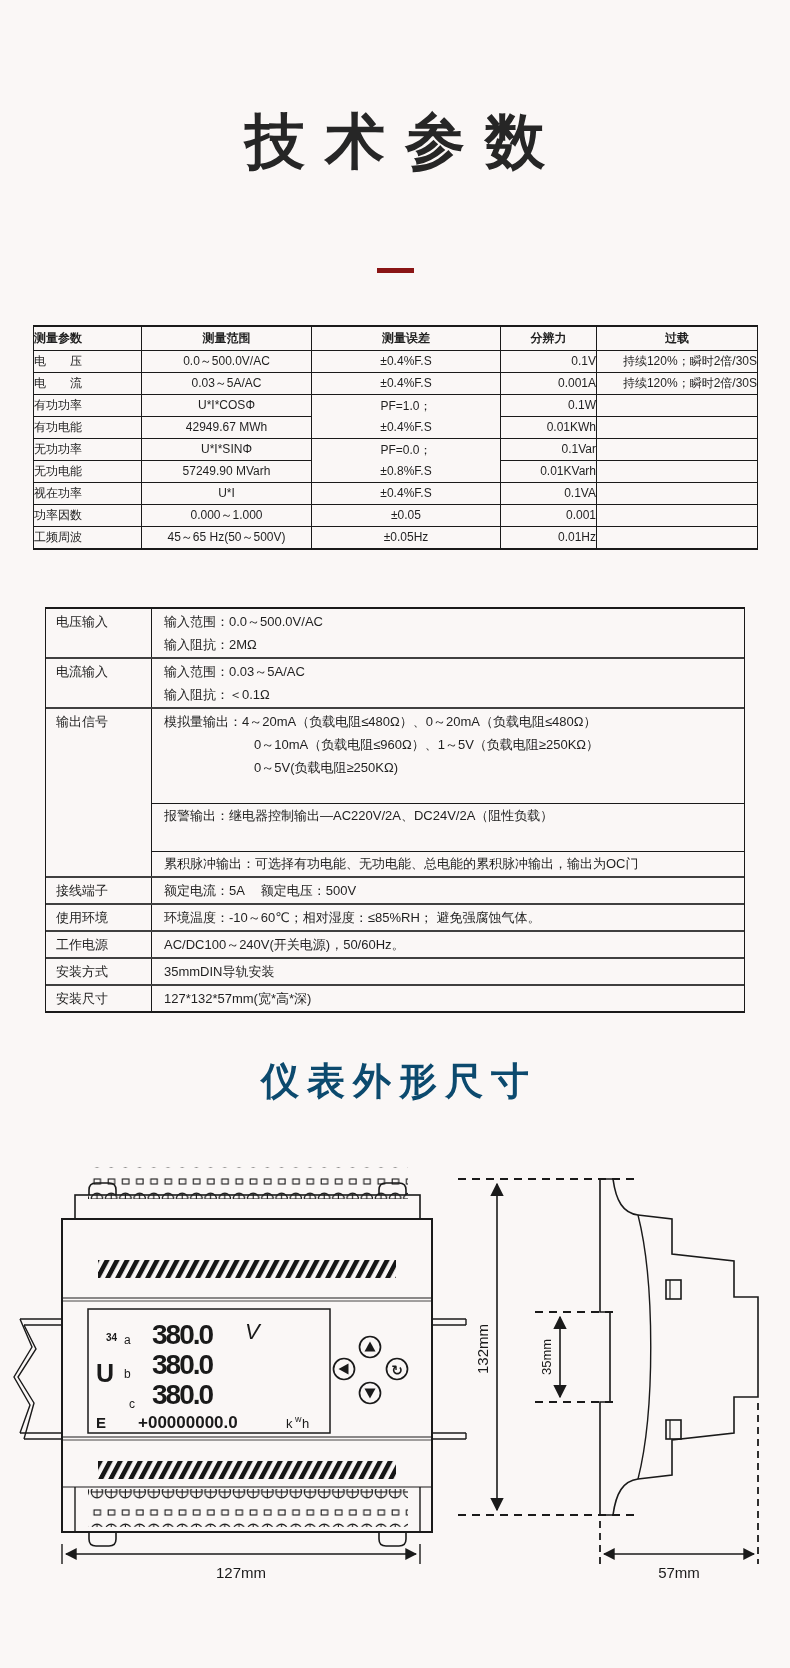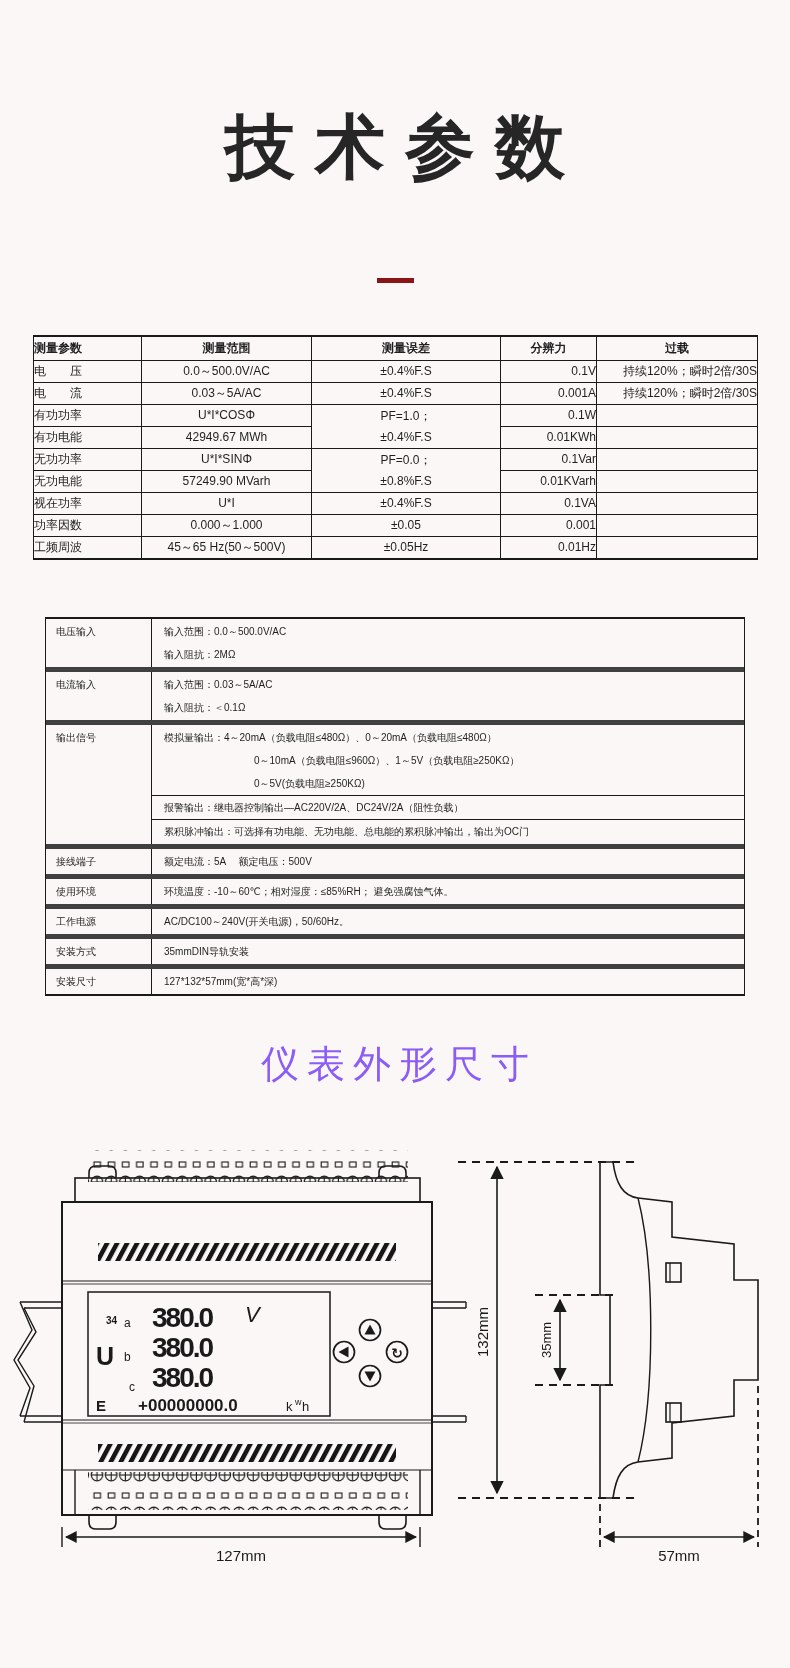--- a/index.html
+++ b/index.html
@@ -4,21 +4,21 @@
 <style>
   html,body{margin:0;padding:0;}
   body{
     width:790px;height:1668px;overflow:hidden;
     background:#faf7f6;color:#1f1f1f;
     font-family:"Liberation Sans","DejaVu Sans",sans-serif;
     display:flex;flex-direction:column;
   }
   .page-title{
     align-self:center;margin-top:112px;
-    font-size:70px;font-weight:bold;letter-spacing:20px;text-indent:20px;
+    font-size:60px;font-weight:bold;letter-spacing:20px;text-indent:20px;
     color:#262626;line-height:1;
   }
   .red-divider{
     align-self:center;margin-top:96px;
     width:37px;height:5px;background:#8a1515;
   }
   
   table.mtable{
     margin:52px 0 0 33px;width:724px;
     border-collapse:collapse;table-layout:fixed;
@@ -32,35 +32,35 @@
   table.mtable th{height:23px;line-height:23px;font-weight:bold;}
   .al{text-align:left;padding-left:12px;}
   .al2{text-align:center;padding-left:9px;}
   .al3{text-align:right;padding-left:8px;}
   .ac{text-align:center;margin-top:20px;}
   .mergedline{height:21px;line-height:21px;}
   
   .iotable{
     margin:57px 0 0 45px;width:698px;
     border:1px solid #1a1a1a;border-top:2.5px solid #1a1a1a;border-bottom:2.5px solid #1a1a1a;
-    font-size:10px;
+    font-size:13px;
   }
   .io-row{display:flex;}
-  .io-row + .io-row{border-top:5px solid #404040;}
+  .io-row + .io-row{border-top:2px solid #404040;}
   .io-label{width:95px;flex:0 0 95px;border-right:1px solid #1a1a1a;padding:1px 0 1px 10px;line-height:23px;white-space:nowrap;}
   .io-content{flex:1;padding:1px 0 1px 0;min-width:0;}
   .io-line{line-height:23px;padding-left:12px;white-space:nowrap;overflow:hidden;}
-  .io-sub + .io-sub{border-top:1px solid #1a1a1a;}
+  .io-sub + .io-sub{border-top:1px solid #1a1a1a;margin-top:24px;}
   .ind90{padding-left:102px;}
   .ind58{padding-left:70px;}
   
   .section-title{
     align-self:center;margin-top:46px;
-    font-size:38px;font-weight:normal;letter-spacing:8px;text-indent:8px;
-    color:#8b5cf6;line-height:1.2;
+    font-size:38px;font-weight:bold;letter-spacing:8px;text-indent:8px;
+    color:#0c4a6e;line-height:1.2;
   }
   svg.drawing{margin-top:32px;display:block;}
   svg.drawing text{font-family:"Liberation Sans","DejaVu Sans",sans-serif;fill:#1a1a1a;}
   .seg{font-family:"DejaVu Sans Mono",monospace;font-weight:bold;}
 </style>
 </head>
 <body>
 
 <div class="page-title">技术参数</div>
 <div class="red-divider"></div>

